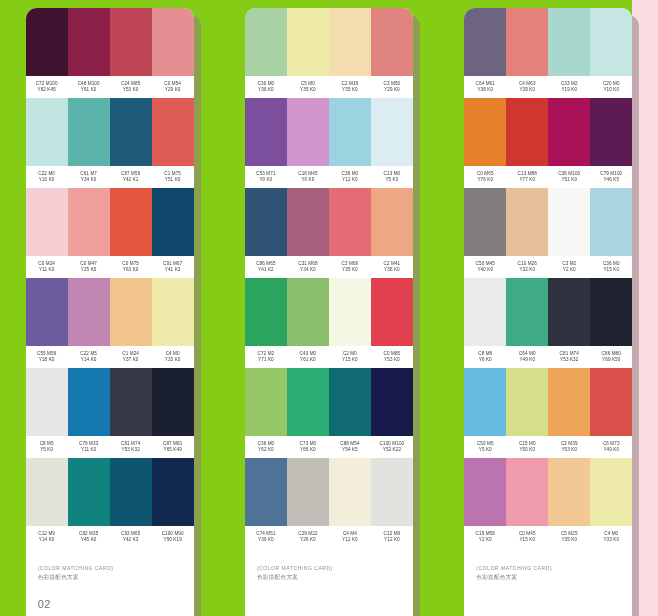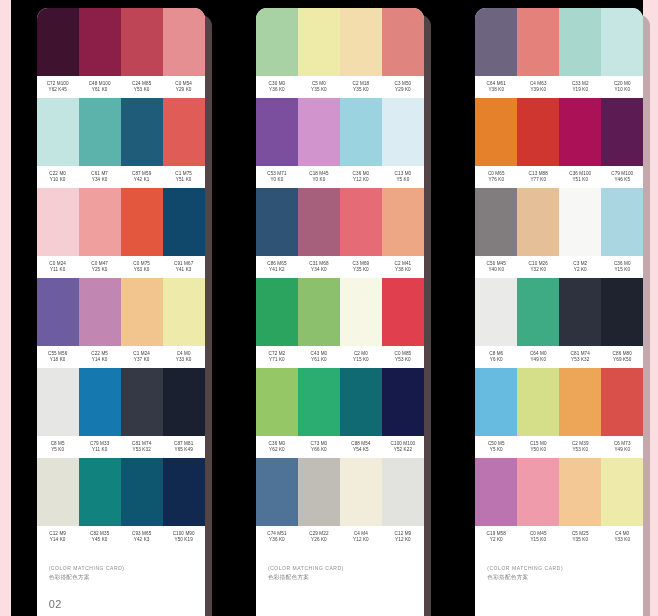--- a/index.html
+++ b/index.html
@@ -10,22 +10,21 @@
     width: 658px;
     height: 616px;
     background: #fadee2;
     font-family: "Liberation Sans", sans-serif;
     overflow: hidden;
   }
   #stage {
     position: relative;
     width: 632px;
     height: 616px;
-    background: #000000;
-    margin-left: 11px;
+    background: #84cc16;
   }
   .cards-row {
     position: absolute;
     left: 0;
     top: 0;
     width: 658px;
     height: 616px;
     display: flex;
     justify-content: flex-start;
     gap: 0px;

